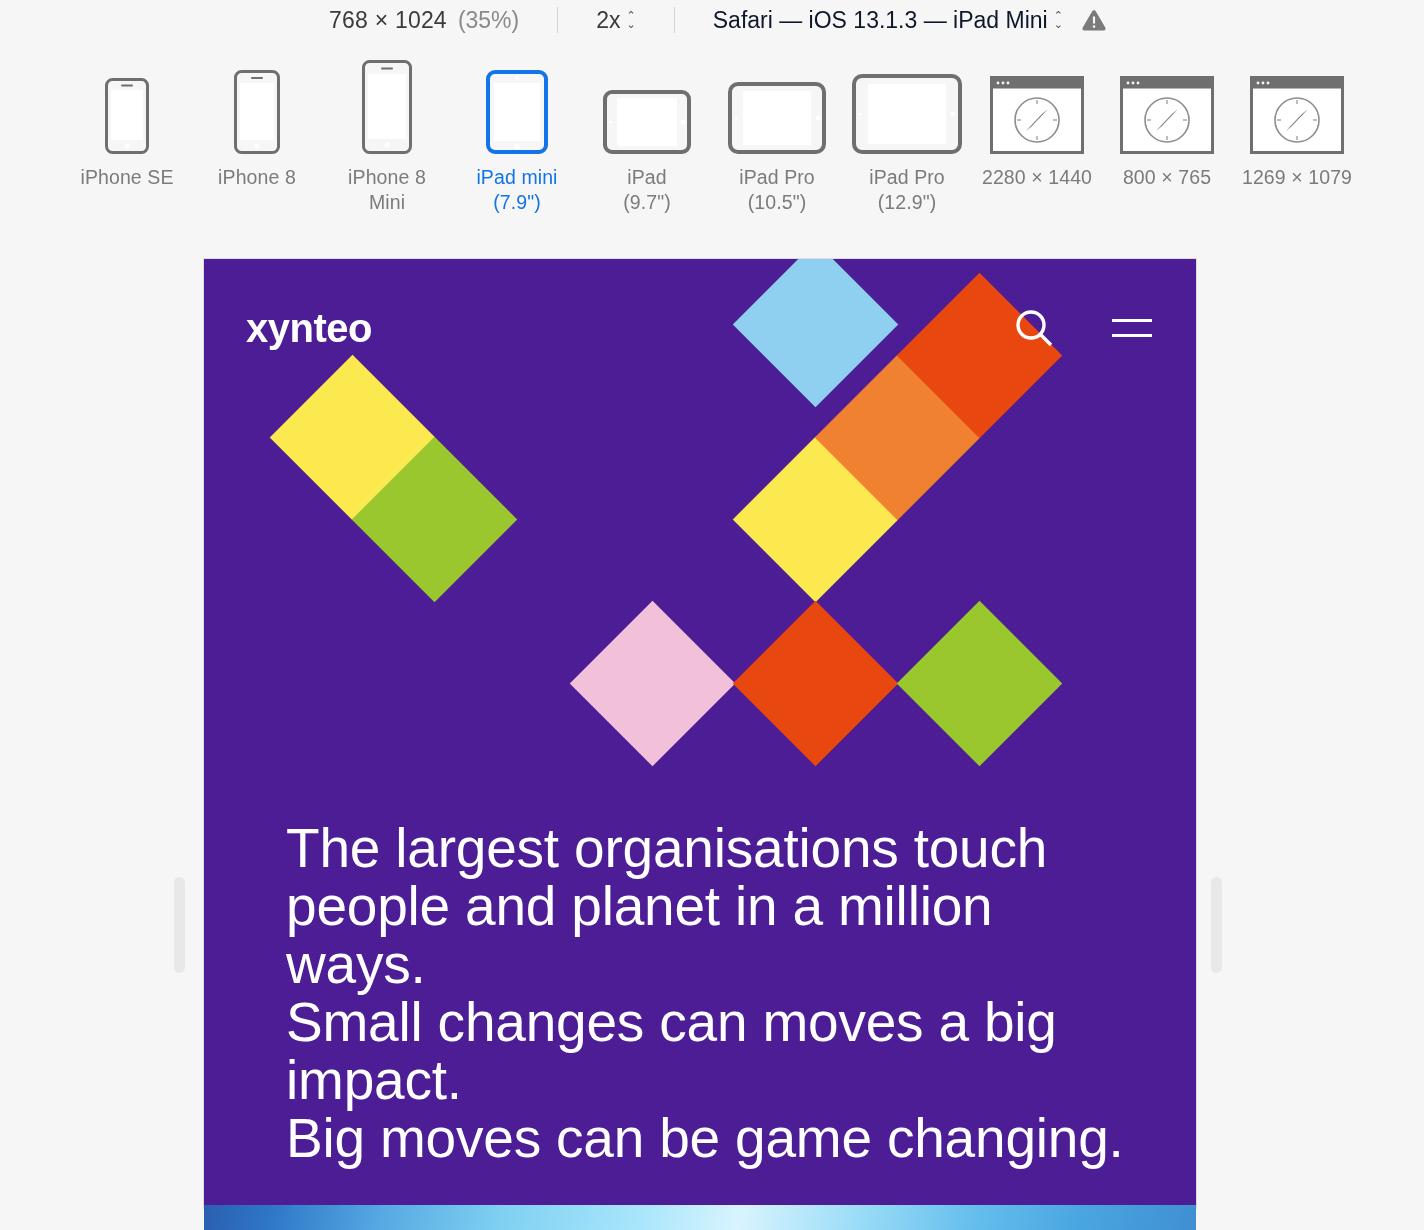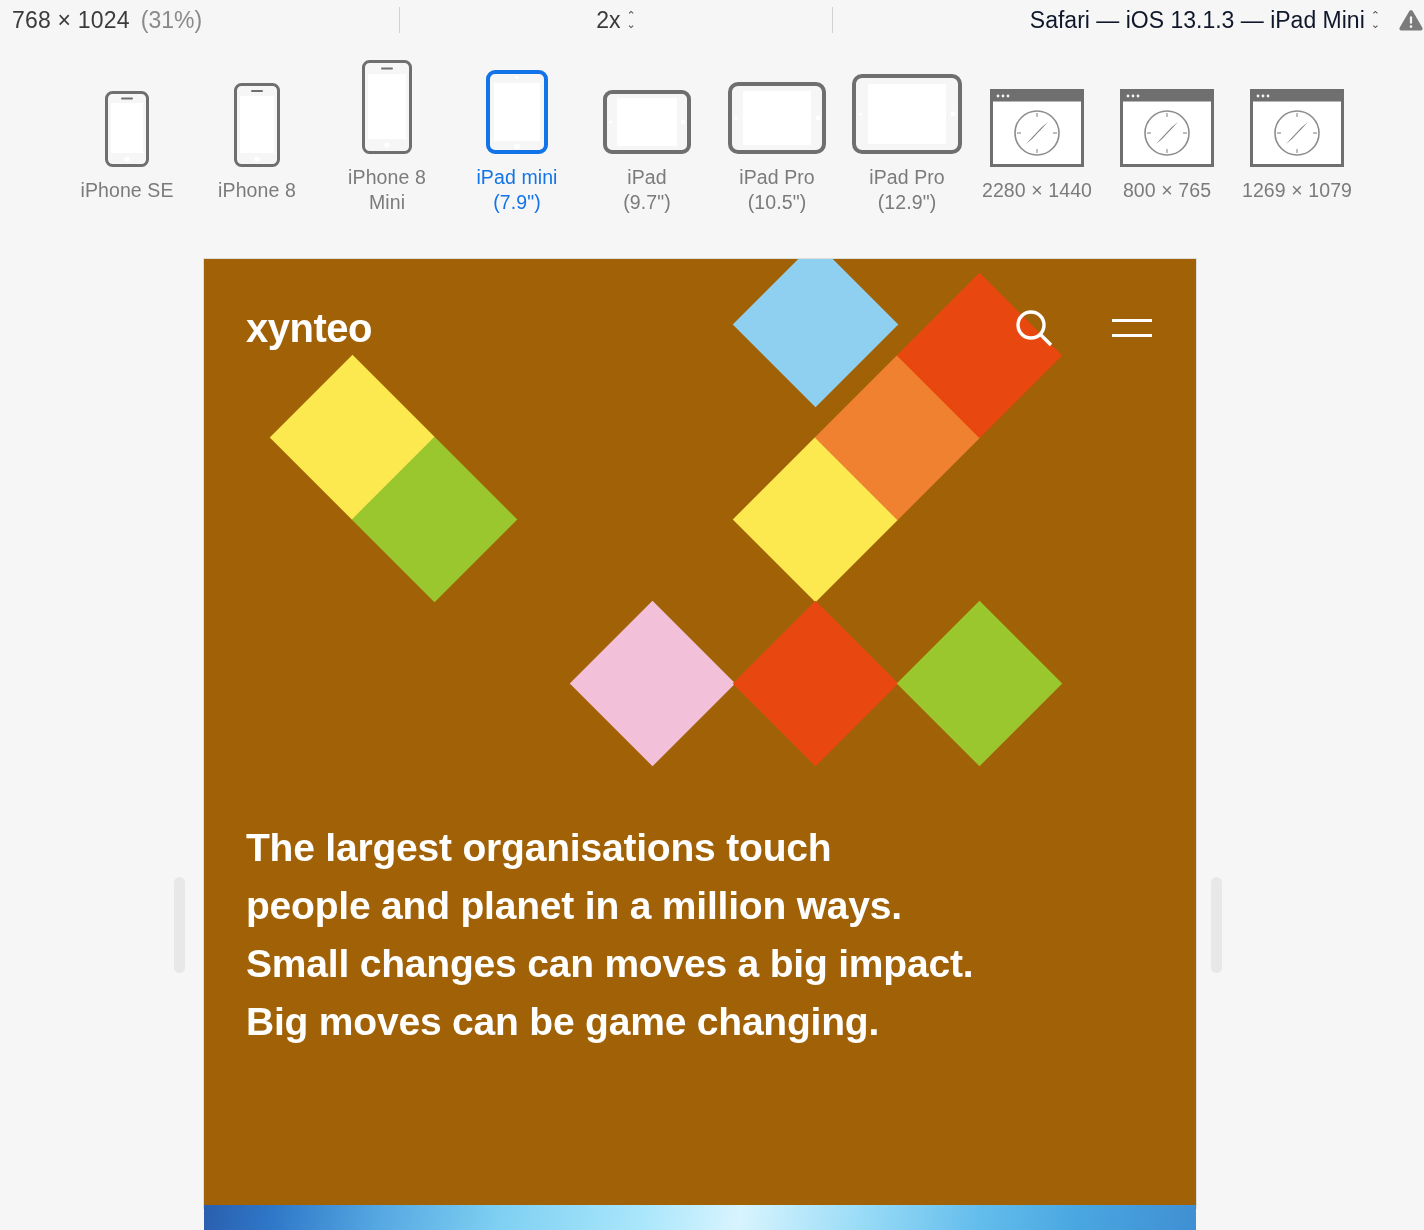--- a/index.html
+++ b/index.html
@@ -8,21 +8,21 @@
     background: #f6f6f6;
     font-family: "Liberation Sans", sans-serif;
     overflow: hidden;
   }
 
   
   .toolbar {
     height: 40px;
     display: flex;
     align-items: center;
-    justify-content: space-between;
+    justify-content: center;
     gap: 16px;
     background: #f6f6f6;
     padding-left: 12px;
   }
   .tb-group { display: flex; align-items: center; }
   .tb-dims {
     font-size: 23px;
     color: #3b3b3b;
     letter-spacing: .2px;
   }
@@ -50,21 +50,21 @@
     display: block;
     font-size: 11px;
     color: #4a4a4a;
     line-height: 9px;
   }
   .warn-icon { margin-left: 18px; display: inline-flex; }
 
   
   .devices {
     display: flex;
-    align-items: center;
+    align-items: flex-start;
     padding: 22px 0 0 62px;
     gap: 0;
   }
   .device {
     width: 130px;
     display: flex;
     flex-direction: column;
     align-items: center;
     cursor: pointer;
   }
@@ -87,21 +87,21 @@
   
   .stage {
     position: relative;
     margin-top: 44px;
     height: 949px;
   }
   .frame {
     position: absolute;
     left: 204px; top: 0;
     width: 992px; height: 949px;
-    background: #a16207;
+    background: #4c1d95;
     overflow: hidden;
     box-shadow: 0 0 0 1px rgba(0,0,0,.10);
   }
   .grip {
     position: absolute;
     width: 11px; height: 96px;
     border-radius: 6px;
     background: #e8e8e8;
     top: 618px;
   }
@@ -156,45 +156,46 @@
   }
   .eyebrow {
     color: #ffffff;
     font-size: 28px;
     font-weight: bold;
     letter-spacing: 5.5px;
     margin-bottom: 37px;
   }
   .headline {
     color: #ffffff;
-    font-size: 39px;
-    font-weight: bold;
+    font-size: 55px;
+    font-weight: normal;
     line-height: 58px;
     letter-spacing: -0.2px;
+    margin-left: 40px;
   }
   .headline span { display: block; }
 
   
   .photo-strip {
     position: absolute;
     left: 204px; top: 1205px;
     width: 992px; height: 25px;
     background: linear-gradient(100deg,
         #2a5fae 0%, #2f77c8 7%, #56a9e2 18%,
         #7fd0f2 30%, #a9e6fb 44%, #d8f4fe 54%,
         #9adcf7 66%, #63bdec 78%, #4aa6e0 88%, #3f8fd2 100%);
   }
 </style>
 </head>
 <body>
 
 <div class="toolbar">
   <div class="tb-group">
     <span class="tb-dims">768 × 1024</span>
-    <span class="tb-zoom">(31%)</span>
+    <span class="tb-zoom">(35%)</span>
   </div>
 
   <div class="tb-sep"></div>
 
   <div class="tb-group">
     <span class="tb-scale">2x</span>
     <span class="stepper">
       <span>⌃</span>
       <span>⌄</span>
     </span>

